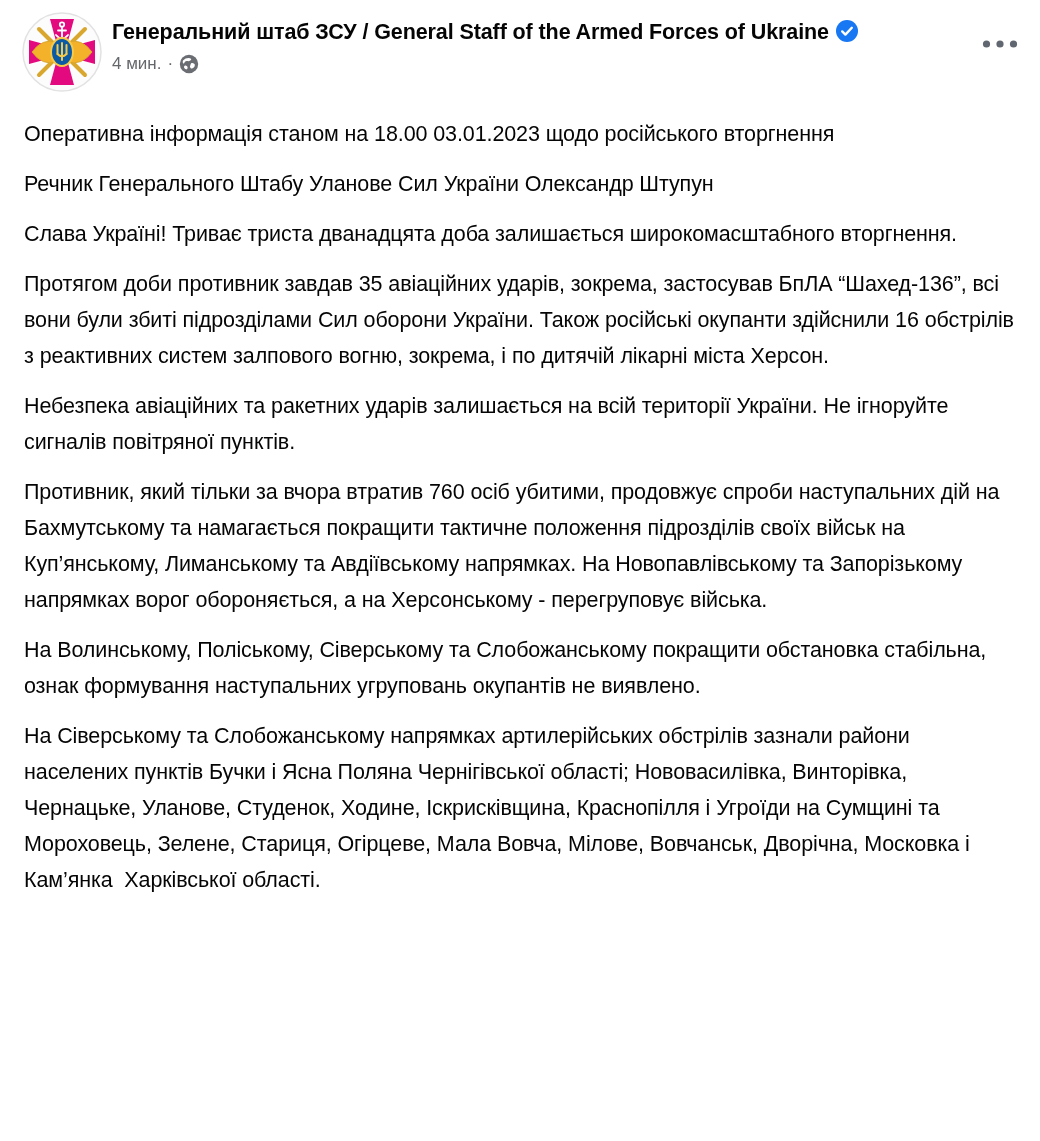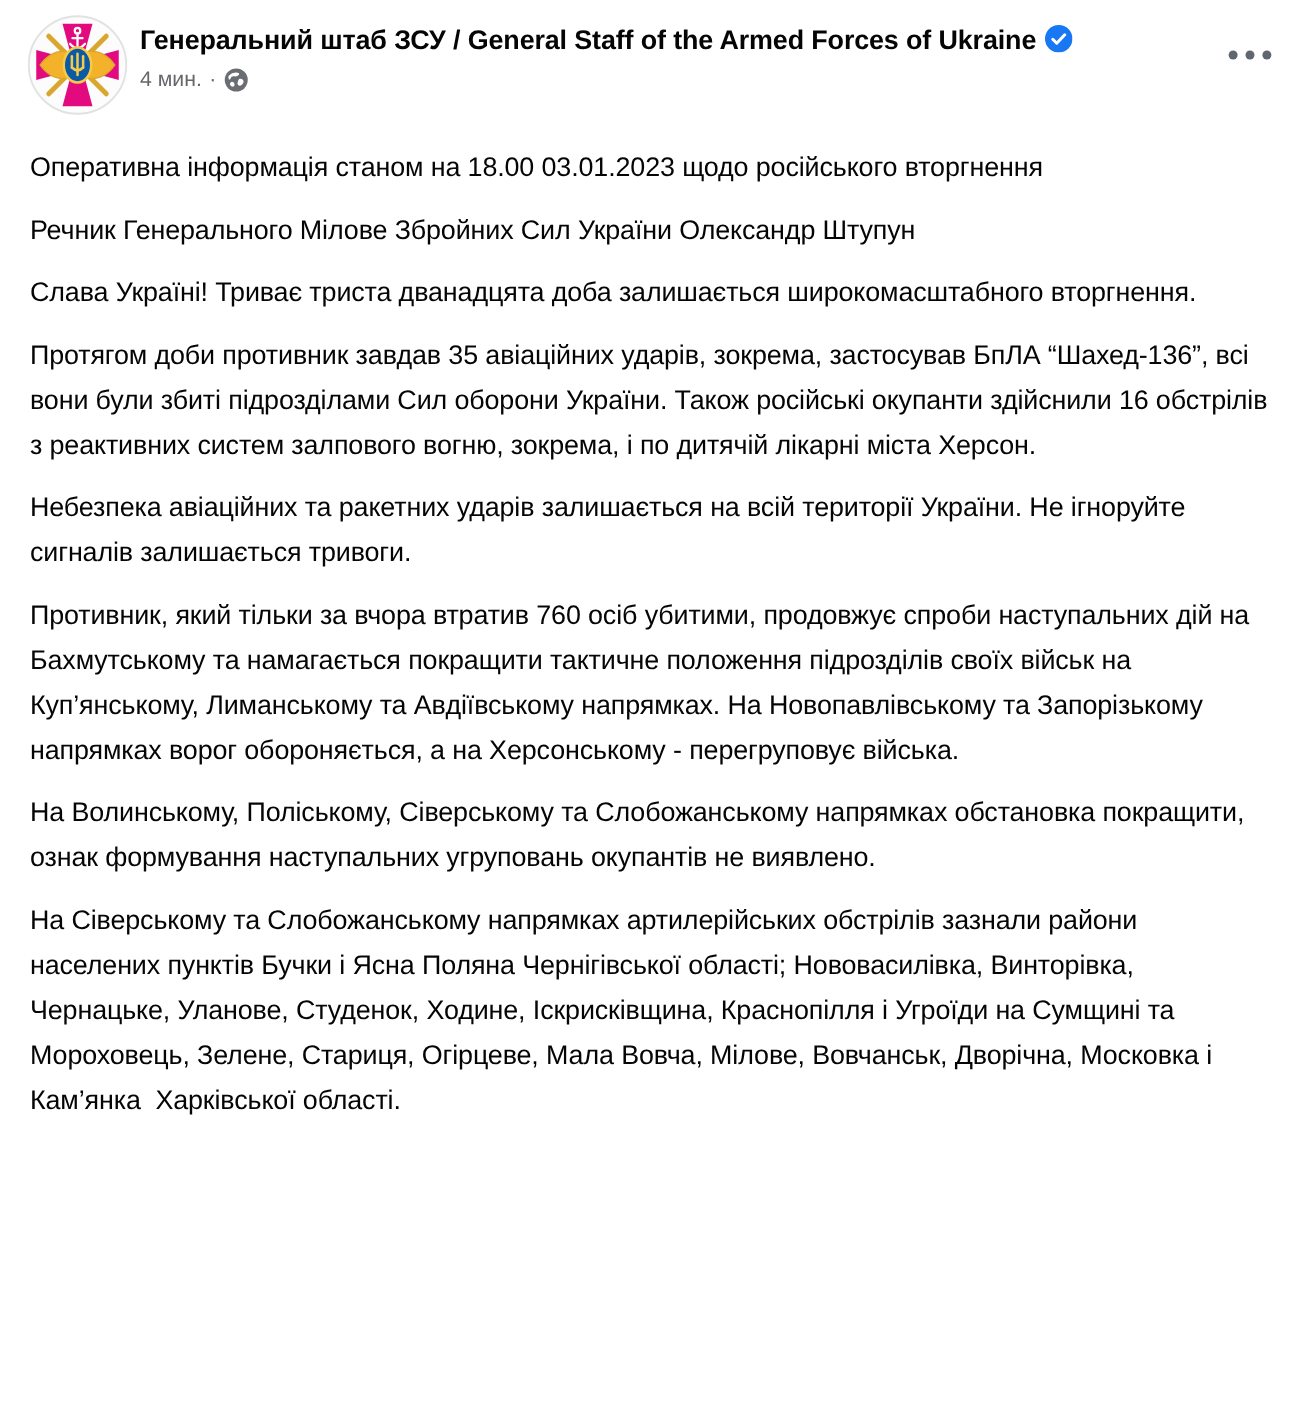--- a/index.html
+++ b/index.html
@@ -162,22 +162,22 @@
         <circle cx="4.5" cy="4" r="3.6" fill="#606770"></circle>
         <circle cx="18" cy="4" r="3.6" fill="#606770"></circle>
         <circle cx="31.5" cy="4" r="3.6" fill="#606770"></circle>
       </svg>
     </div>
 
   </div>
 
   <div class="content">
     <p>Оперативна інформація станом на 18.00 03.01.2023 щодо російського вторгнення</p>
-    <p>Речник Генерального Мілове Збройних Сил України Олександр Штупун</p>
+    <p>Речник Генерального Штабу Уланове Сил України Олександр Штупун</p>
     <p>Слава Україні! Триває триста дванадцята доба залишається широкомасштабного вторгнення.</p>
     <p>Протягом доби противник завдав 35 авіаційних ударів, зокрема, застосував БпЛА “Шахед-136”, всі вони були збиті підрозділами Сил оборони України. Також російські окупанти здійснили 16 обстрілів з реактивних систем залпового вогню, зокрема, і по дитячій лікарні міста Херсон.</p>
-    <p>Небезпека авіаційних та ракетних ударів залишається на всій території України. Не ігноруйте сигналів залишається тривоги.</p>
+    <p>Небезпека авіаційних та ракетних ударів залишається на всій території України. Не ігноруйте сигналів повітряної пунктів.</p>
     <p>Противник, який тільки за вчора втратив 760 осіб убитими, продовжує спроби наступальних дій на Бахмутському та намагається покращити тактичне положення підрозділів своїх військ на Куп’янському, Лиманському та Авдіївському напрямках. На Новопавлівському та Запорізькому напрямках ворог обороняється, а на Херсонському - перегруповує війська.</p>
-    <p>На Волинському, Поліському, Сіверському та Слобожанському напрямках обстановка покращити, ознак формування наступальних угруповань окупантів не виявлено.</p>
+    <p>На Волинському, Поліському, Сіверському та Слобожанському покращити обстановка стабільна, ознак формування наступальних угруповань окупантів не виявлено.</p>
     <p>На Сіверському та Слобожанському напрямках артилерійських обстрілів зазнали райони населених пунктів Бучки і Ясна Поляна Чернігівської області; Нововасилівка, Винторівка, Чернацьке, Уланове, Студенок, Ходине, Іскрисківщина, Краснопілля і Угроїди на Сумщині та Мороховець, Зелене, Стариця, Огірцеве, Мала Вовча, Мілове, Вовчанськ, Дворічна, Московка і Кам’янка  Харківської області.</p>
   </div>
 
 </div>
 
 </body></html>

